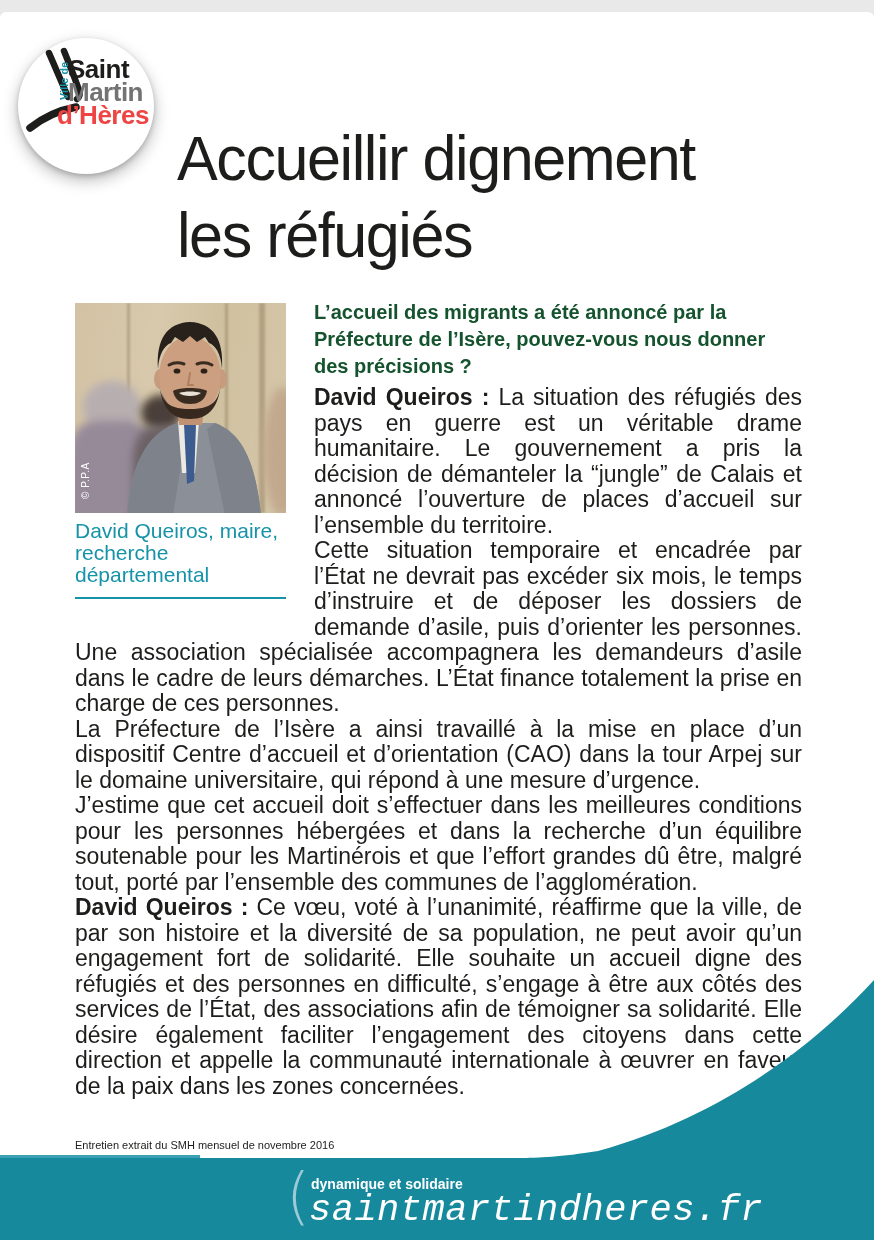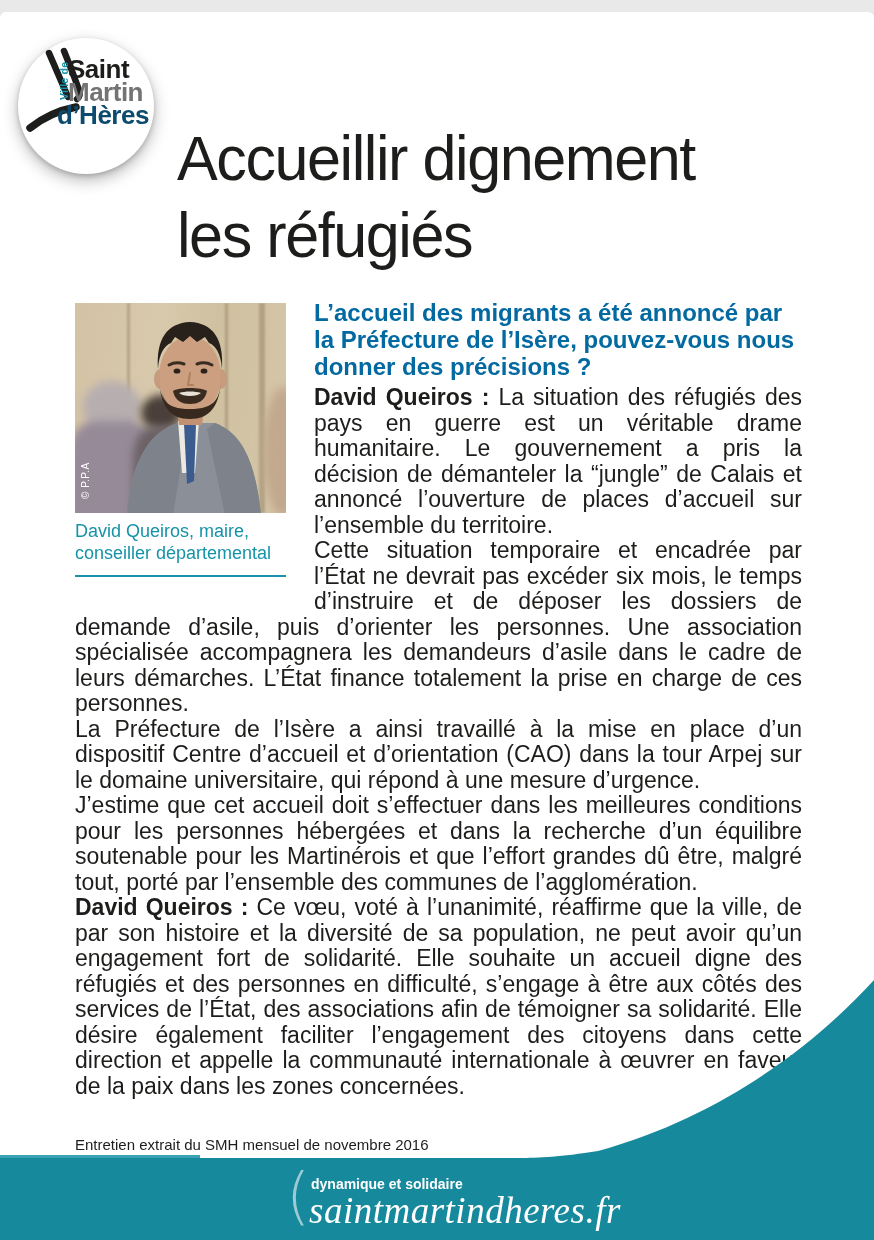--- a/index.html
+++ b/index.html
@@ -17,21 +17,21 @@
   }
   .logo-mark{position:absolute;left:4px;top:8px;}
   .logo-villede{
     position:absolute;left:40px;top:20px;height:42px;
     writing-mode:vertical-rl;transform:rotate(180deg);
     font-size:10.5px;font-weight:bold;color:#1693a8;letter-spacing:.2px;
   }
   .logo-text{position:absolute;left:50px;top:20px;font-weight:bold;font-size:26px;line-height:23px;letter-spacing:-.5px;}
   .logo-text .l1{color:#1d1d1b;}
   .logo-text .l2{color:#737373;}
-  .logo-text .l3{color:#0c4a6e;margin-left:-11px;}
+  .logo-text .l3{color:#ef4444;margin-left:-11px;}
   .page-title{
     position:absolute;left:177px;top:66px;width:660px;
     font-size:63px;line-height:77px;font-weight:300;color:#1d1d1b;
     letter-spacing:-1.5px;transform:scaleX(.97);transform-origin:left top;
   }
   
   .content{position:absolute;left:75px;top:287px;width:727px;}
   .photo-box{float:left;width:211px;margin:4px 28px 14px 0;}
   .portrait{
     position:relative;width:211px;height:210px;overflow:hidden;
@@ -42,40 +42,40 @@
   .fig-left-hair{left:8px;top:78px;width:58px;height:52px;background:#b7aeb0;}
   .fig-left-body{left:-6px;top:118px;width:86px;height:110px;background:#968a99;border-radius:30% 30% 0 0;}
   .fig-mid-hair{left:66px;top:92px;width:40px;height:36px;background:#4a3f3a;}
   .fig-mid-body{left:58px;top:122px;width:62px;height:100px;background:#6c6266;border-radius:35% 35% 0 0;}
   .fig-right{left:188px;top:84px;width:40px;height:130px;background:#c2a98e;}
   .portrait svg{position:absolute;left:0;top:0;}
   .photo-credit{
     position:absolute;left:5px;top:196px;color:#ffffff;font-size:10px;letter-spacing:.5px;
     transform:rotate(-90deg);transform-origin:0 0;white-space:nowrap;
   }
-  .photo-caption{margin-top:7px;font-size:18px;line-height:22px;color:#1693a8;}
+  .photo-caption{margin-top:7px;font-size:21px;line-height:22px;color:#1693a8;}
   .caption-rule{margin-top:11px;border:0;border-top:2px solid #1693a8;width:211px;}
   .question{
-    margin:0 0 5px 0;font-size:24px;line-height:27px;font-weight:bold;color:#0369a1;
+    margin:0 0 5px 0;font-size:20px;line-height:27px;font-weight:bold;color:#14532d;
   }
   .question.q2{margin-top:27px;}
   .body-p{margin:0;font-size:23px;line-height:25.5px;text-align:justify;}
   .body-p b{font-weight:bold;}
-  .source{margin:36px 0 0 0;font-size:15px;line-height:20px;}
+  .source{margin:36px 0 0 0;font-size:11px;line-height:20px;}
   
   .footer-shape{position:absolute;left:0;top:940px;width:874px;height:300px;}
   .footer-text{position:absolute;left:286px;top:1155px;height:70px;color:#fff;}
   .footer-paren{
     position:absolute;left:0;top:-6px;font-size:62px;font-weight:300;color:#9ccbd5;
     font-family:"DejaVu Sans",sans-serif;line-height:70px;
   }
   .footer-tagline{position:absolute;left:25px;top:9px;font-size:14px;font-weight:bold;white-space:nowrap;}
   .footer-site{
     position:absolute;left:23px;top:22px;font-size:37px;font-style:italic;font-weight:300;
-    letter-spacing:.5px;white-space:nowrap;font-family:Liberation Serif, serif;
+    letter-spacing:.5px;white-space:nowrap;font-family:Liberation Mono, monospace;
   }
 </style>
 </head>
 <body>
 
 <div class="page">
 
   <div class="logo-circle">
     <svg class="logo-mark" width="70" height="92" viewBox="0 0 70 92">
       <path d="M27 7 Q36 28 46 51" fill="none" stroke="#1d1d1b" stroke-width="6.5" stroke-linecap="round"></path>
@@ -129,21 +129,21 @@
           <path d="M94 62 Q101 58 109 61" stroke="#3a2c21" stroke-width="3" fill="none" stroke-linecap="round"></path>
           <path d="M122 61 Q130 58 137 62" stroke="#3a2c21" stroke-width="3" fill="none" stroke-linecap="round"></path>
           <ellipse cx="102" cy="68" rx="3.4" ry="2.6" fill="#2c2118"></ellipse>
           <ellipse cx="129" cy="68" rx="3.4" ry="2.6" fill="#2c2118"></ellipse>
           <path d="M115 70 L113 82 L118 82" stroke="#b07f5e" stroke-width="2" fill="none" stroke-linecap="round"></path>
         </svg>
         <span class="photo-credit">© P.P.A</span>
       </div>
       <div class="photo-caption">
         <span>David Queiros, maire,</span><br>
-        <span>conseiller départemental</span>
+        <span>recherche départemental</span>
       </div>
       <hr class="caption-rule">
     </div>
 
     <h2 class="question">L’accueil des migrants a été annoncé par la Préfecture de l’Isère, pouvez-vous nous donner des précisions&nbsp;?</h2>
     <p class="body-p"><b>David Queiros :</b><span> La situation des réfugiés des pays en guerre est un véritable drame humanitaire. Le gouvernement a pris la décision de démanteler la “jungle” de Calais et annoncé l’ouverture de places d’accueil sur l’ensemble du territoire.</span></p>
     <p class="body-p">Cette situation temporaire et encadrée par l’État ne devrait pas excéder six mois, le temps d’instruire et de déposer les dossiers de demande d’asile, puis d’orienter les personnes. Une association spécialisée accompagnera les demandeurs d’asile dans le cadre de leurs démarches. L’État finance totalement la prise en charge de ces personnes.</p>
     <p class="body-p">La Préfecture de l’Isère a ainsi travaillé à la mise en place d’un dispositif Centre d’accueil et d’orientation (CAO) dans la tour Arpej sur le domaine universitaire, qui répond à une mesure d’urgence.</p>
     <p class="body-p">J’estime que cet accueil doit s’effectuer dans les meilleures conditions pour les personnes hébergées et dans la recherche d’un équilibre soutenable pour les Martinérois et que l’effort grandes dû être, malgré tout, porté par l’ensemble des communes de l’agglomération.</p>
 

